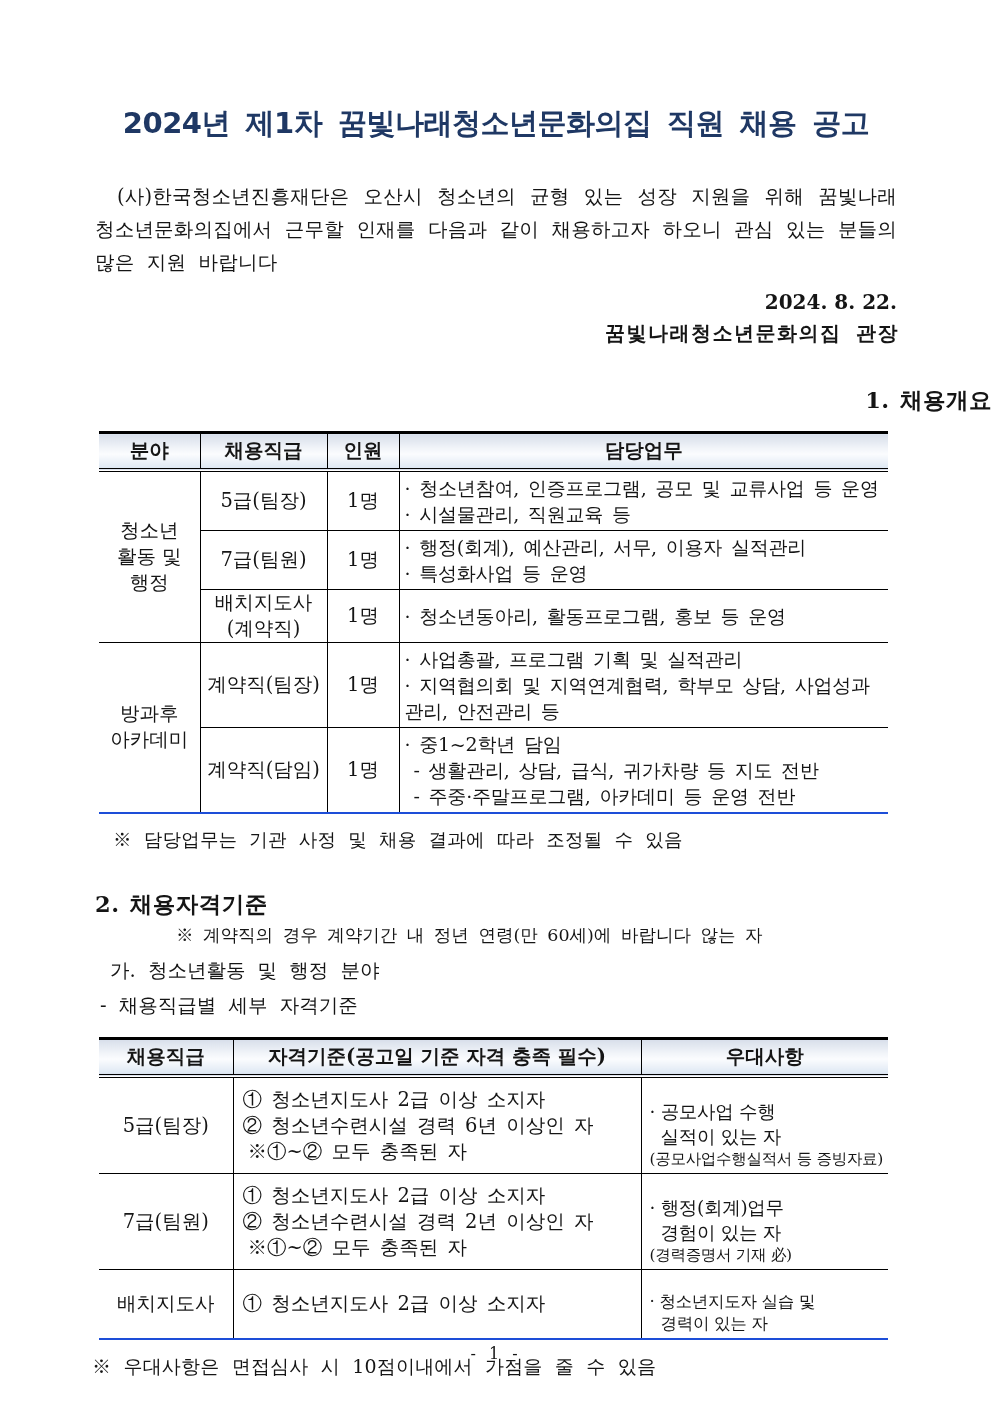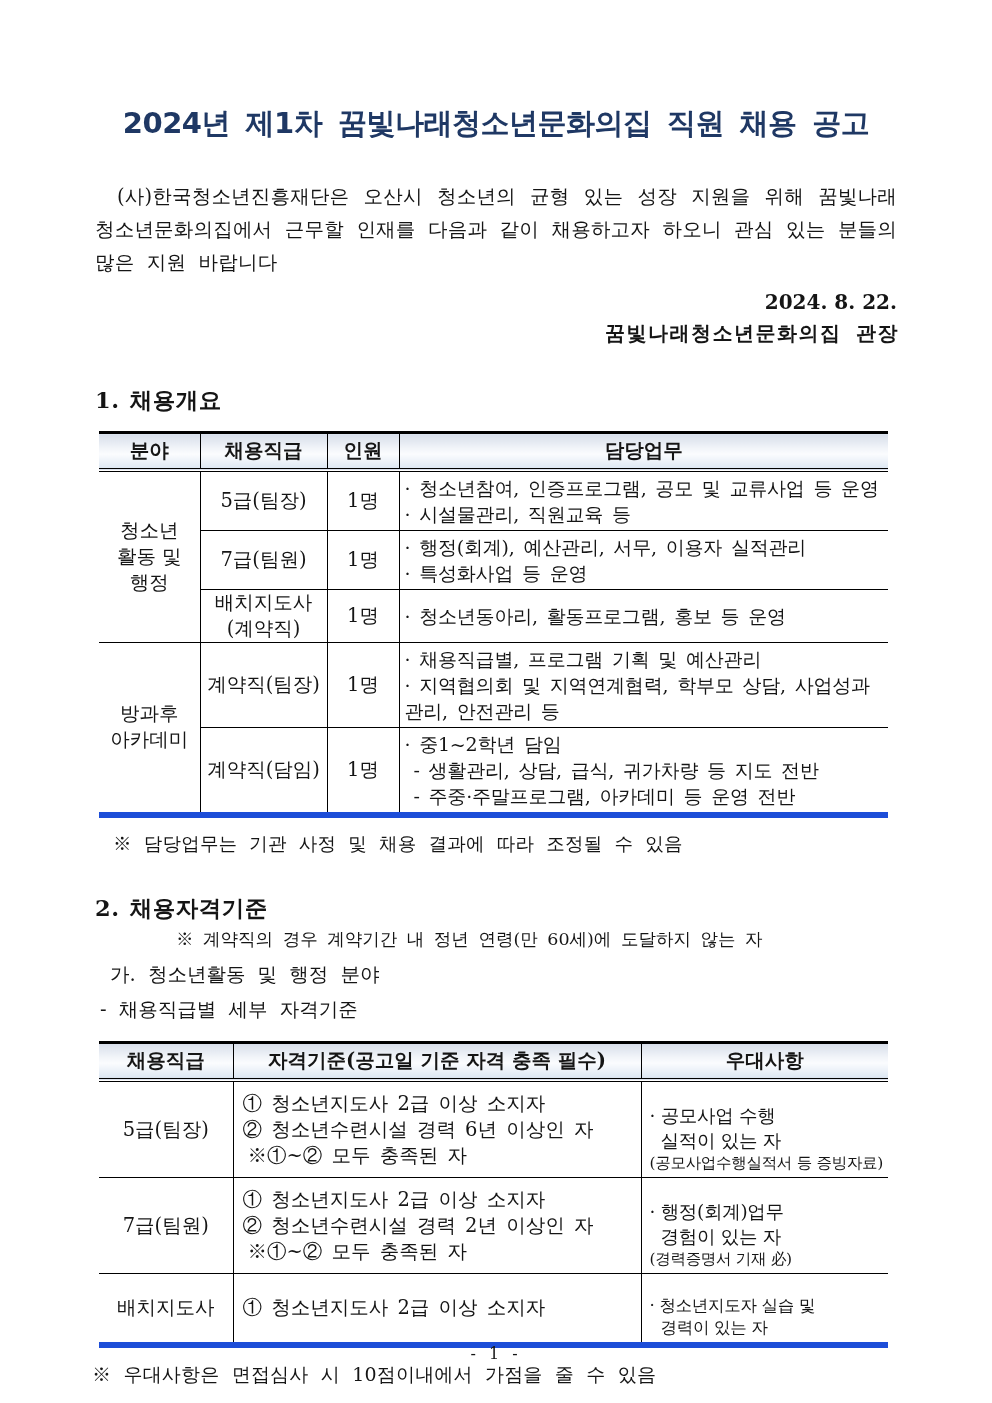--- a/index.html
+++ b/index.html
@@ -50,28 +50,28 @@
     word-spacing: 6px;
   }
   .sec-heading {
     margin: 36px 0 0 95px;
     font-size: 22.5px;
     line-height: 30px;
     font-weight: 800;
     letter-spacing: 0.5px;
     word-spacing: 2px;
   }
-  .sec-heading.first { margin-top: 37px; }
+  .sec-heading.first { margin-top: 37px; text-align: right; }
   table.tbl {
     margin: 16px 0 0 99px;
     width: 789px;
     border-collapse: collapse;
     table-layout: fixed;
     border-top: 3px solid #000;
-    border-bottom: 6px solid #1d4ed8;
+    border-bottom: 2px solid #1d4ed8;
     border-left: hidden;
     border-right: hidden;
   }
   table.tbl th, table.tbl td { border: 1px solid #000; vertical-align: middle; }
   table.tbl th {
     background: linear-gradient(180deg, #d7deea 0%, #f2f5f9 42%, #fbfcfe 58%, #dde7f3 100%);
     border-bottom: 4px double #000;
     font-weight: 700;
     font-size: 19.5px;
     text-align: center;
@@ -179,41 +179,41 @@
         </td>
       </tr>
       <tr class="r4">
         <td class="cell-center" rowspan="2">
           <div>방과후</div>
           <div>아카데미</div>
         </td>
         <td class="cell-center">계약직(팀장)</td>
         <td class="cell-center">1명</td>
         <td class="duty-cell">
-          <div class="duty-line">· 채용직급별, 프로그램 기획 및 예산관리</div>
+          <div class="duty-line">· 사업총괄, 프로그램 기획 및 실적관리</div>
           <div class="duty-line">· 지역협의회 및 지역연계협력, 학부모 상담, 사업성과관리, 안전관리 등</div>
         </td>
       </tr>
       <tr class="r5">
         <td class="cell-center">계약직(담임)</td>
         <td class="cell-center">1명</td>
         <td class="duty-cell">
           <div class="duty-line">· 중1~2학년 담임</div>
           <div class="duty-line indent1">- 생활관리, 상담, 급식, 귀가차량 등 지도 전반</div>
           <div class="duty-line indent1">- 주중·주말프로그램, 아카데미 등 운영 전반</div>
         </td>
       </tr>
     </tbody>
   </table>
 
   <p class="note note1">※ 담당업무는 기관 사정 및 채용 결과에 따라 조정될 수 있음</p>
 
   <h2 class="sec-heading">2. 채용자격기준</h2>
 
-  <p class="body-line sub-note">※ 계약직의 경우 계약기간 내 정년 연령(만 60세)에 도달하지 않는 자</p>
+  <p class="body-line sub-note">※ 계약직의 경우 계약기간 내 정년 연령(만 60세)에 바랍니다 않는 자</p>
   <p class="body-line sub-head">가. 청소년활동 및 행정 분야</p>
   <p class="body-line detail">- 채용직급별 세부 자격기준</p>
 
   <table class="tbl tbl2">
     <colgroup>
       <col style="width:134px">
         <col style="width:408px">
         <col style="width:247px">
     </colgroup>
     <thead>

